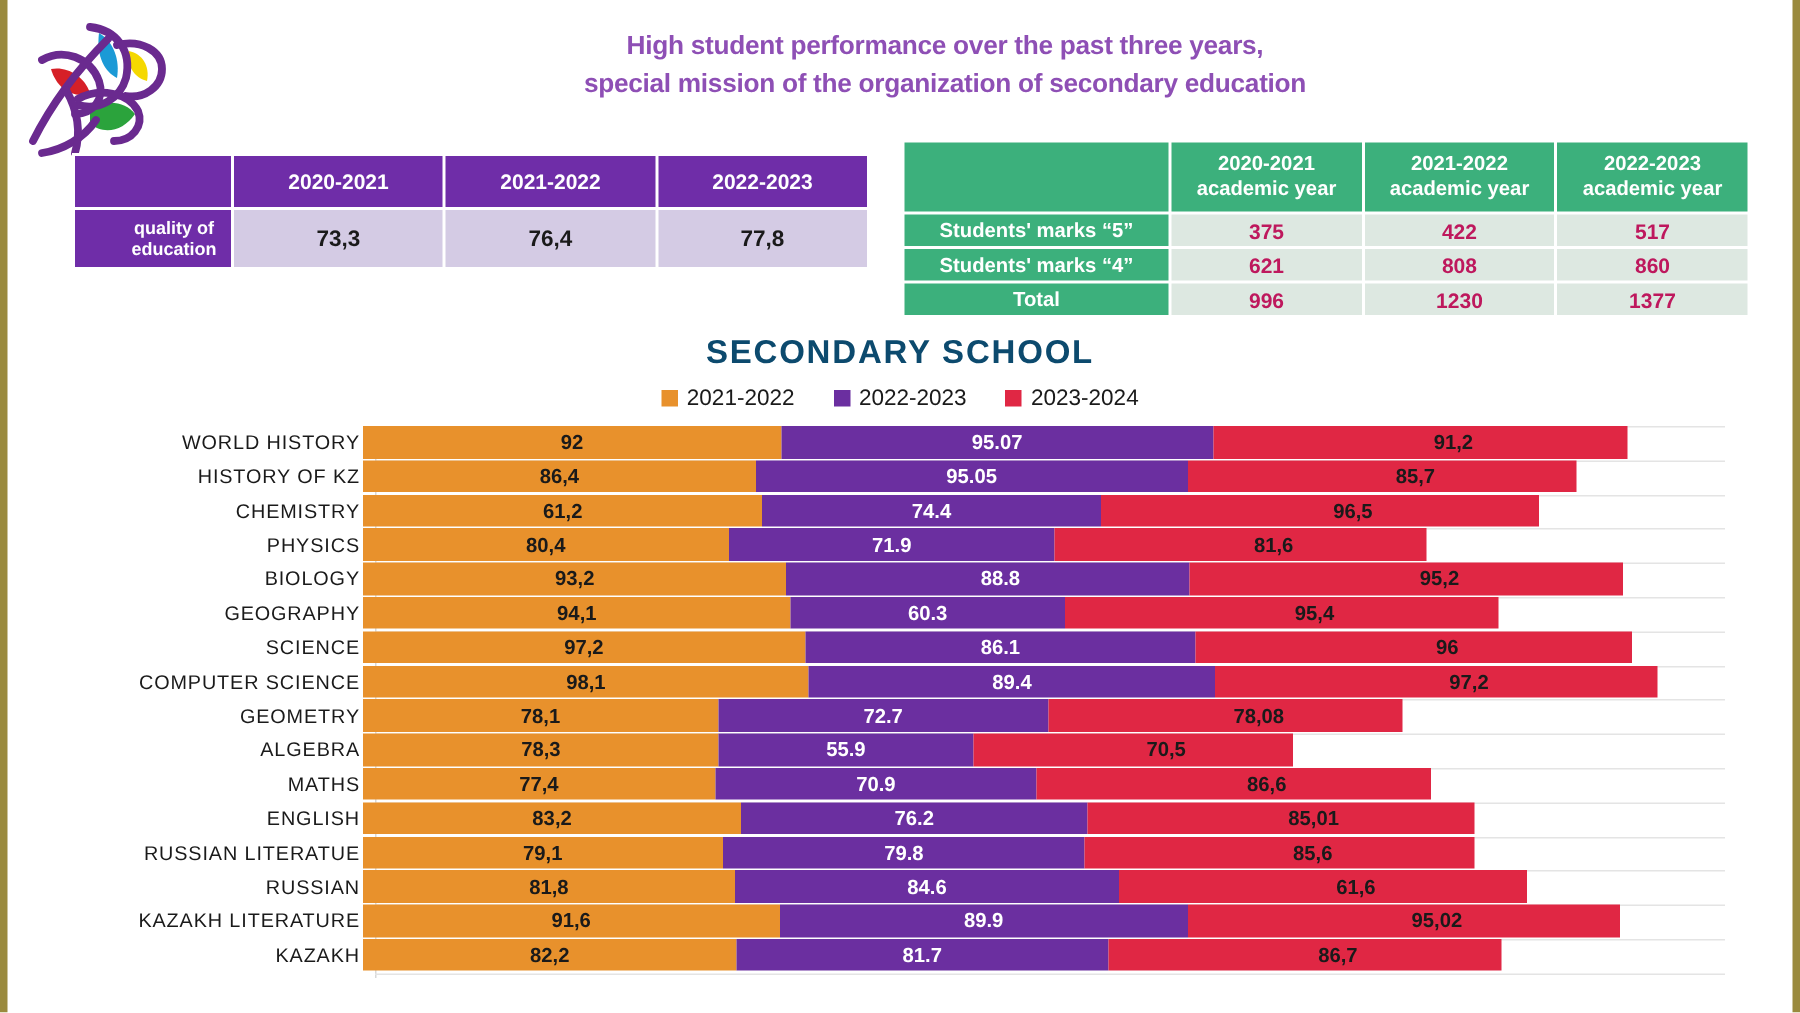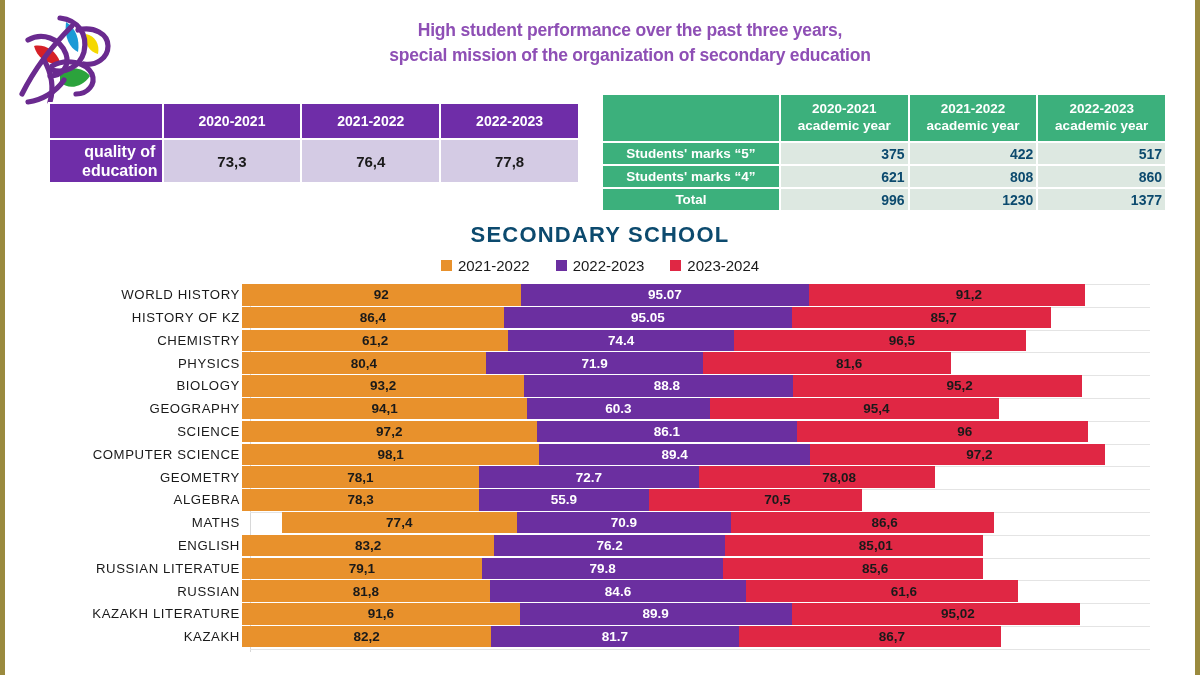--- a/index.html
+++ b/index.html
@@ -47,21 +47,21 @@
     color: #ffffff;
     font-weight: bold;
     font-size: 14px;
     text-align: center;
     vertical-align: middle;
     height: 38px;
     padding: 2px 4px;
   }
   #purple-table tr.head td { height: 34px; }
   #purple-table td.corner { width: 104px; background: #6f2da8; }
-  #purple-table td.rowhead { width: 104px; line-height: 1.2; font-size: 16px; padding-left: 32px; }
+  #purple-table td.rowhead { width: 104px; line-height: 1.2; font-size: 12px; padding-left: 32px; }
   #purple-table td.val {
     background: #d4cbe4;
     color: #1a1a1a;
     font-size: 15px;
   }
 
   
   #green-table {
     position: absolute; left: 601px; top: 93px; width: 566px;
     border-collapse: separate; border-spacing: 2px;
@@ -79,22 +79,22 @@
     height: 46px;
     line-height: 1.25;
     font-size: 13.5px;
   }
   #green-table td.corner { background: #3cb07c; width: 176px; }
   #green-table td.rowhead {
     background: #3cb07c; color: #ffffff; width: 176px;
     height: 21px; font-size: 13.5px;
   }
   #green-table td.val {
-    background: #dde8e1; color: #0c4a6e;
-    height: 21px; font-size: 14px; text-align: right;
+    background: #dde8e1; color: #be185d;
+    height: 21px; font-size: 14px;
   }
 
   
   #chart-title {
     position: absolute; left: 0; top: 222px; width: 1200px;
     text-align: center;
     font-size: 22px; font-weight: bold; color: #0c4a6e;
     letter-spacing: 1.2px;
   }
   #legend {
@@ -419,21 +419,21 @@
               <span>55.9</span>
             </div>
             <div class="seg seg-c" style="width: 213.615px;">
               <span>70,5</span>
             </div>
           </div>
         </div>
         <div class="chart-row">
           <div class="cat-label">MATHS</div>
           <div class="bars">
-            <div class="seg seg-a" style="width: 234.522px; margin-left: 40px;">
+            <div class="seg seg-a" style="width: 234.522px;">
               <span>77,4</span>
             </div>
             <div class="seg seg-b" style="width: 214.827px;">
               <span>70.9</span>
             </div>
             <div class="seg seg-c" style="width: 262.398px;">
               <span>86,6</span>
             </div>
           </div>
         </div>

